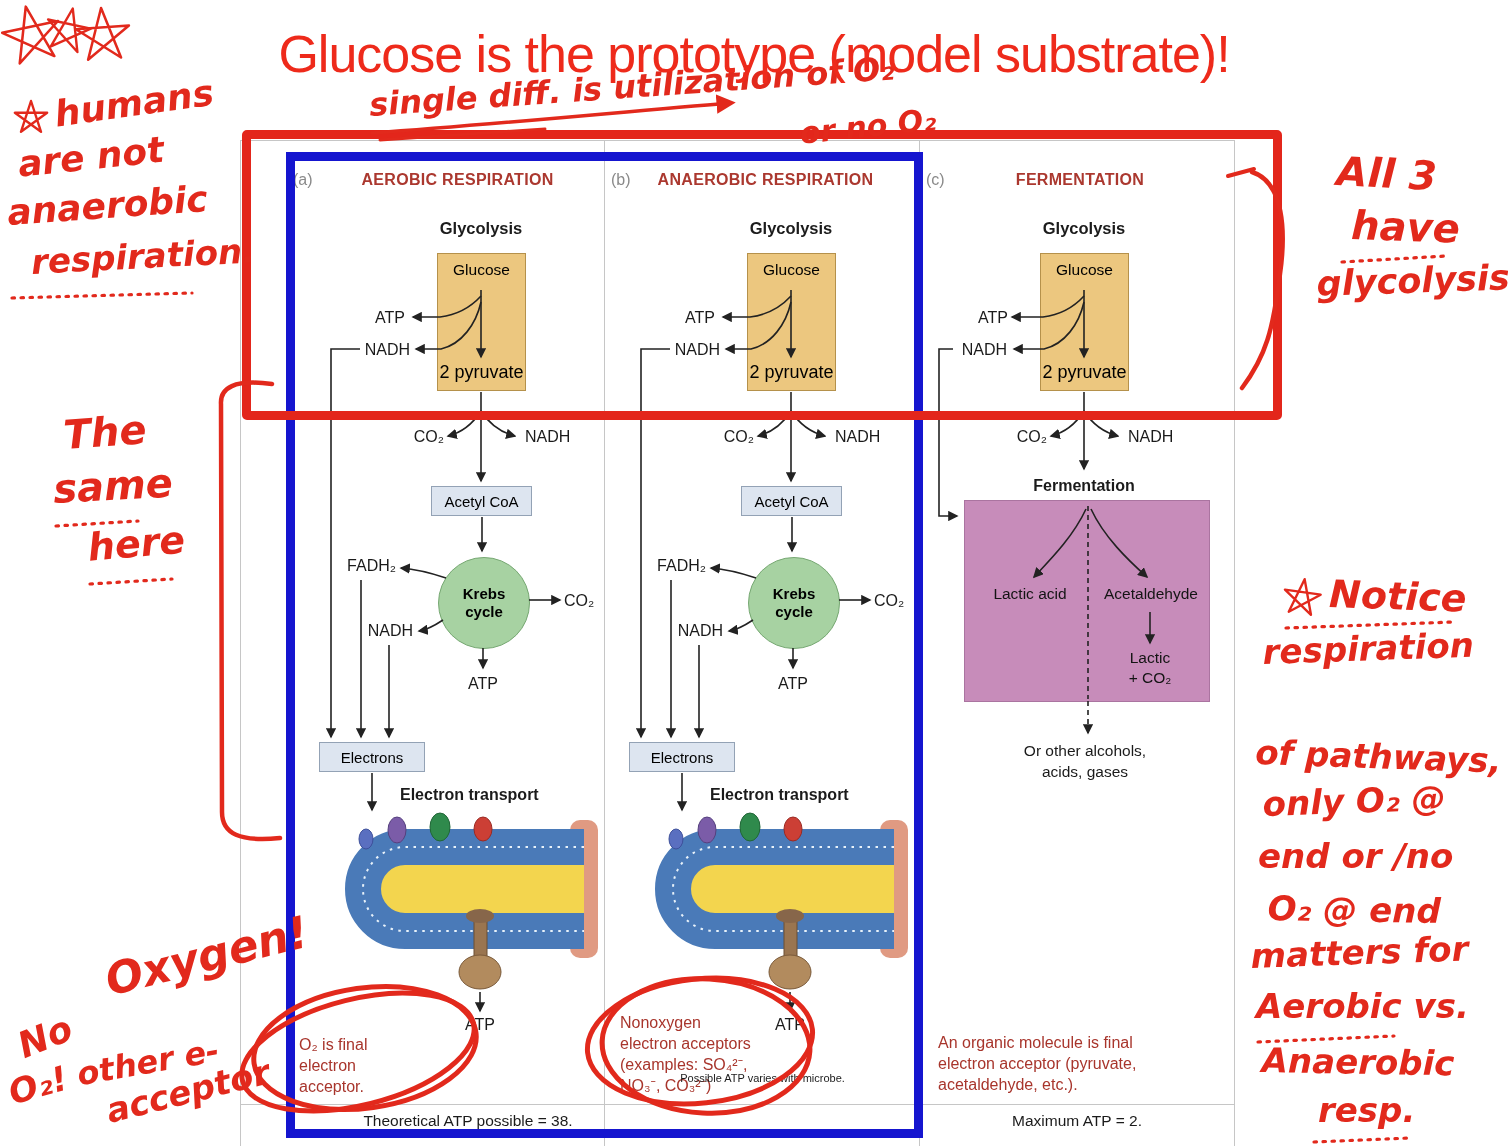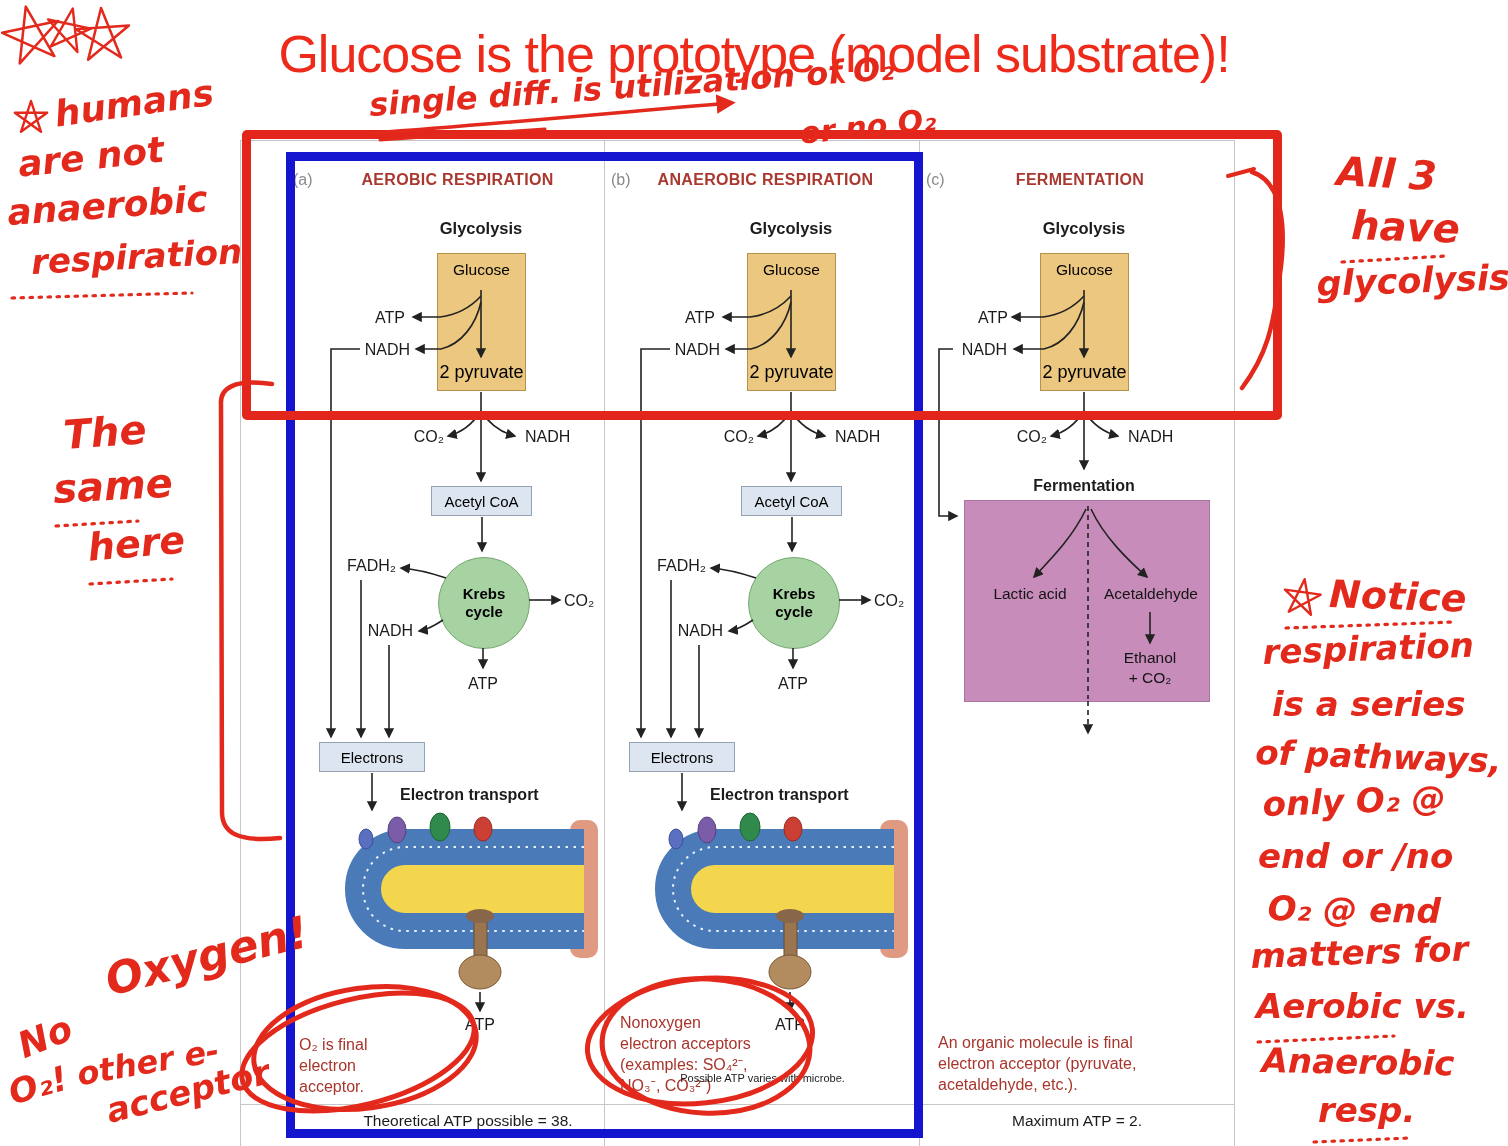--- a/index.html
+++ b/index.html
@@ -209,22 +209,26 @@
   </div>
   <div class="dg rt" style="left:968px;top:309px;width:40px">ATP</div>
   <div class="dg rt" style="left:955px;top:341px;width:52px">NADH</div>
   <div class="dg rt" style="left:1001px;top:428px;width:46px">CO₂</div>
   <div class="dg" style="left:1128px;top:428px">NADH</div>
   <div class="dg bold ctr" style="left:1014px;top:477px;width:140px">Fermentation</div>
   <div class="box pinkbox" style="left:964px;top:500px;width:246px;height:202px"></div>
   <div class="pt ctr" style="left:982px;top:585px;width:96px">Lactic acid</div>
   <div class="pt ctr" style="left:1096px;top:585px;width:110px">Acetaldehyde</div>
   <div class="pt ctr" style="left:1105px;top:648px;width:90px;line-height:20px">
-    <div>Ethanol</div>
+    <div>Lactic</div>
     <div>+ CO₂</div>
+  </div>
+  <div class="dg ctr" style="left:993px;top:740px;width:184px;line-height:21px;font-size:15.5px">
+    <div>Or other alcohols,</div>
+    <div>acids, gases</div>
   </div>
   <div class="redtxt" style="left:938px;top:1032px">
     <div>An organic molecule is final</div>
     <div>electron acceptor (pyruvate,</div>
     <div>acetaldehyde, etc.).</div>
   </div>
   <div class="dg ctr" style="left:922px;top:1112px;width:310px;font-size:15.5px">Maximum ATP = 2.</div>
 
   <div id="bluebox"></div>
   <div id="redbox"></div>
@@ -288,21 +292,20 @@
 
   <div class="hw" style="left:100px;top:956px;font-size:44px;transform:rotate(-14deg)">Oxygen!</div>
 
   <div class="hw" style="left:12px;top:1028px;font-size:36px;transform:rotate(-22deg)">No</div>
   <div class="hw" style="left:4px;top:1074px;font-size:34px;transform:rotate(-16deg)">O₂!</div>
   <div class="hw" style="left:74px;top:1056px;font-size:32px;transform:rotate(-10deg)">other e-</div>
   <div class="hw" style="left:102px;top:1092px;font-size:34px;transform:rotate(-14deg)">acceptor</div>
 
   <div class="hw" style="left:1330px;top:572px;font-size:38px;transform:rotate(2deg)">Notice</div>
   <div class="hw" style="left:1262px;top:632px;font-size:34px;transform:rotate(-2deg)">respiration</div>
-  <div class="hw" style="left:1272px;top:684px;font-size:34px">is a series</div>
   <div class="hw" style="left:1256px;top:732px;font-size:34px;transform:rotate(2deg)">of pathways,</div>
   <div class="hw" style="left:1262px;top:784px;font-size:34px;transform:rotate(-2deg)">only O₂ @</div>
   <div class="hw" style="left:1258px;top:836px;font-size:34px">end or /no</div>
   <div class="hw" style="left:1268px;top:888px;font-size:34px;transform:rotate(1deg)">O₂ @ end</div>
   <div class="hw" style="left:1250px;top:936px;font-size:34px;transform:rotate(-2deg)">matters for</div>
   <div class="hw" style="left:1256px;top:986px;font-size:34px">Aerobic vs.</div>
   <div class="hw" style="left:1262px;top:1040px;font-size:34px;transform:rotate(1deg)">Anaerobic</div>
   <div class="hw" style="left:1318px;top:1090px;font-size:34px">resp.</div>
 
 </div>

